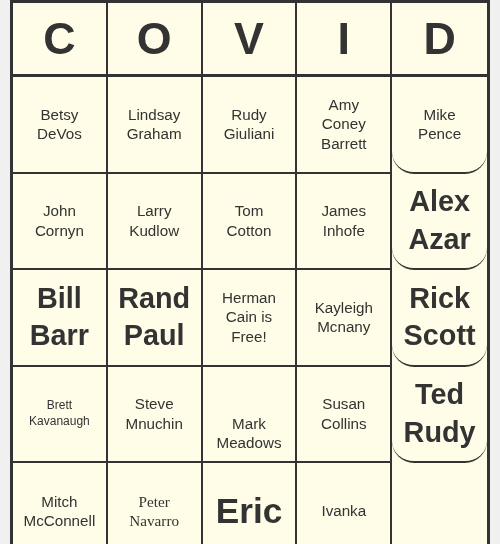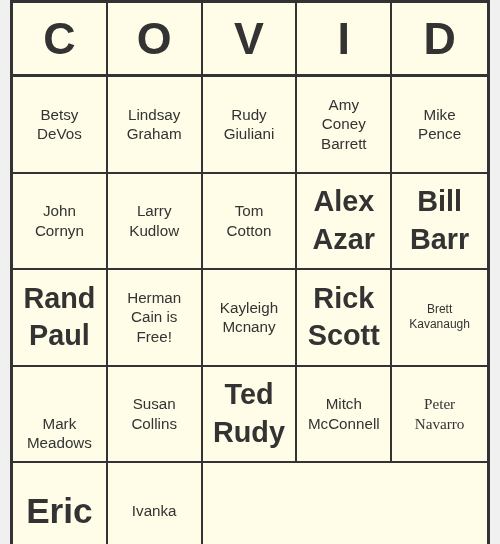--- a/index.html
+++ b/index.html
@@ -43,20 +43,21 @@
       text-align: center;
       padding: 8px 4px;
       display: flex;
       align-items: center;
       justify-content: center;
       min-height: 88px;
       background: #fffde7;
     }
     .cell:nth-child(5n) {
       border-right: none;
+      border-radius: 22px;
     }
     .cell:nth-child(n+21) {
       border-bottom: none;
     }
     .cell-text {
       font-size: 0.95rem;
       line-height: 1.3;
       color: #333;
     }
     .cell-text.large {
@@ -110,20 +111,24 @@
       </div>
       <div class="cell">
         <span class="cell-text" style="white-space: pre-line;">Larry
 Kudlow</span>
       </div>
       <div class="cell">
         <span class="cell-text" style="white-space: pre-line;">Tom
 Cotton</span>
       </div>
       <div class="cell">
+        <span class="cell-text" style="white-space: pre-line;">James
+Inhofe</span>
+      </div>
+      <div class="cell">
         <span class="cell-text large" style="white-space: pre-line;">Alex
 Azar</span>
       </div>
       <div class="cell">
         <span class="cell-text large" style="white-space: pre-line;">Bill
 Barr</span>
       </div>
       <div class="cell">
         <span class="cell-text large" style="white-space: pre-line;">Rand
 Paul</span>
@@ -137,20 +142,24 @@
         <span class="cell-text" style="white-space: pre-line;">Kayleigh
 Mcnany</span>
       </div>
       <div class="cell">
         <span class="cell-text large" style="white-space: pre-line;">Rick
 Scott</span>
       </div>
       <div class="cell">
         <span class="cell-text small" style="white-space: pre-line;">Brett
 Kavanaugh</span>
+      </div>
+      <div class="cell">
+        <span class="cell-text" style="white-space: pre-line;">Steve
+Mnuchin</span>
       </div>
       <div class="cell">
         <span class="cell-text" style="white-space: pre-line; margin-top: 39px;">Mark
 Meadows</span>
       </div>
       <div class="cell">
         <span class="cell-text" style="white-space: pre-line;">Susan
 Collins</span>
       </div>
       <div class="cell">

